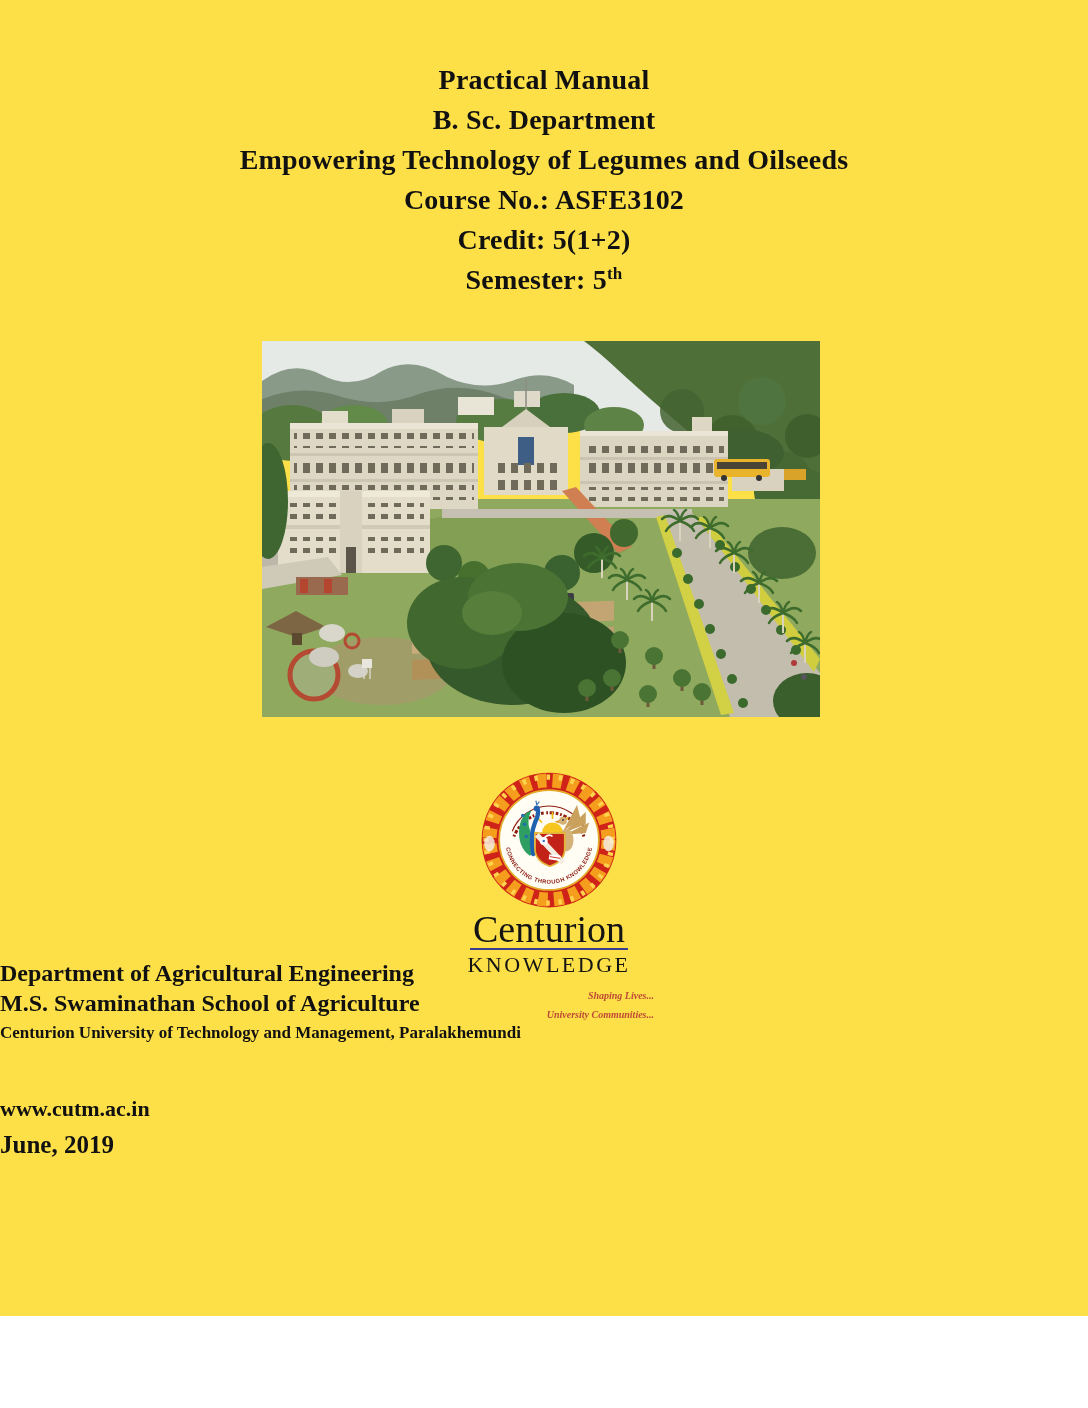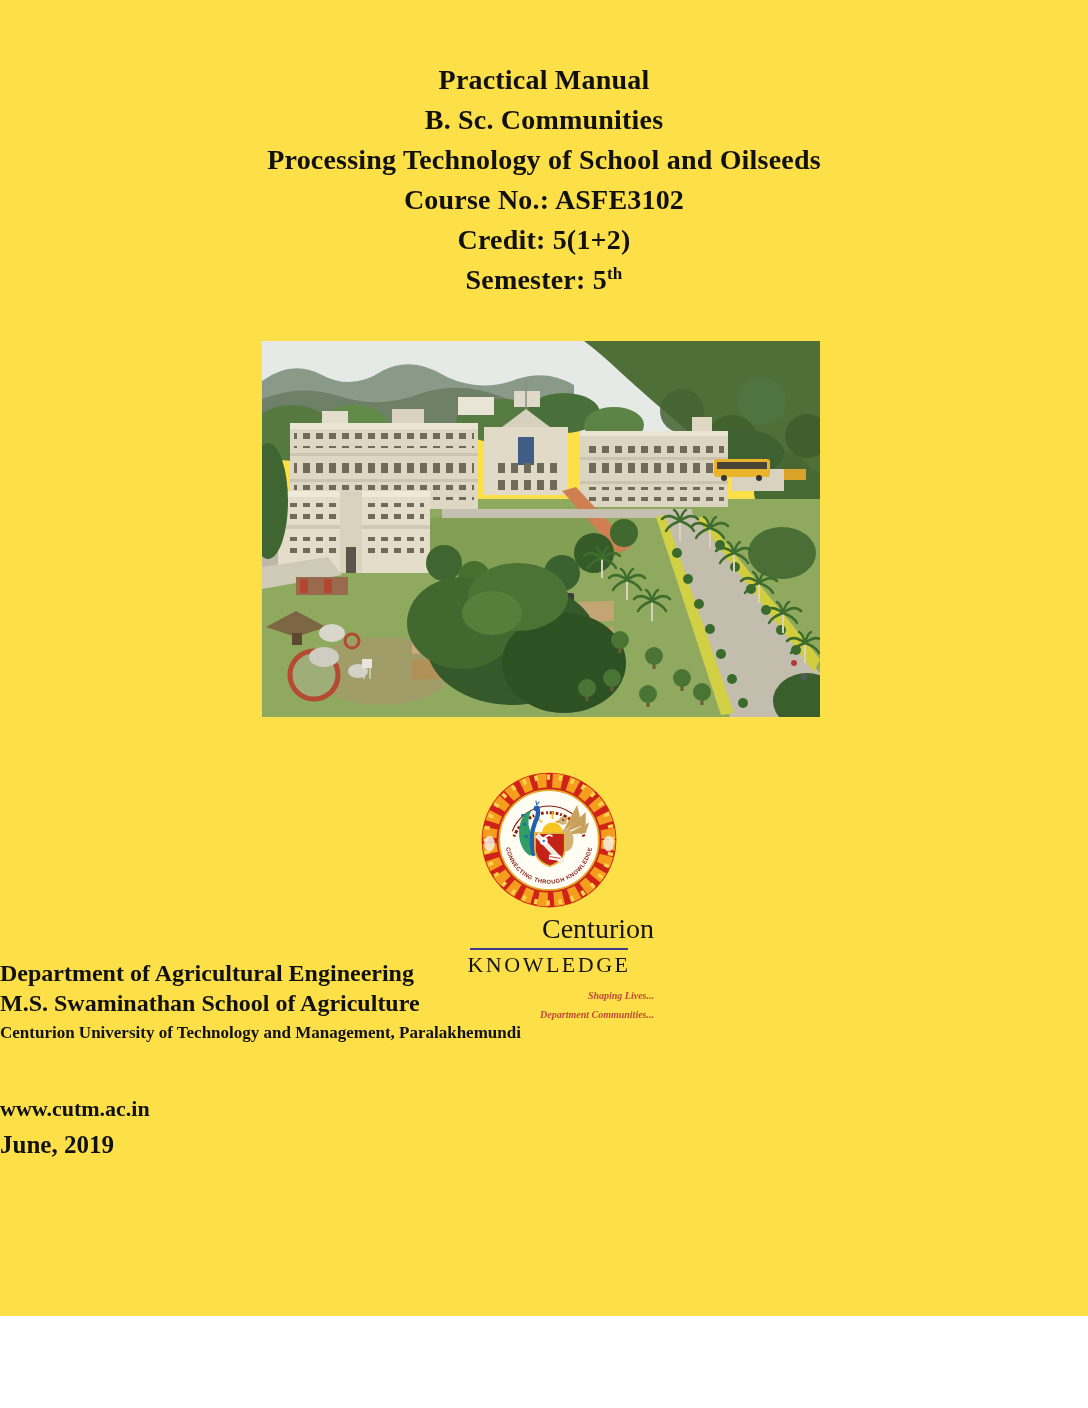--- a/index.html
+++ b/index.html
@@ -10,42 +10,42 @@
   
   .title-block{position:absolute;top:60px;left:0;width:100%;text-align:center;}
   .t-line{font-size:28px;font-weight:bold;line-height:40px;letter-spacing:0.2px;}
   .t-line sup{font-size:17px;vertical-align:super;line-height:0;}
   
   .photo{position:absolute;left:262px;top:341px;width:558px;height:376px;overflow:hidden;}
   .photo svg{display:block;width:100%;height:100%;}
   
   .logo{position:absolute;left:444px;top:770px;width:210px;text-align:center;}
   .emblem{display:block;margin:0 auto;}
-  .logo-name{font-size:28px;line-height:34px;margin-top:2px;color:#141414;letter-spacing:0;text-align:right;}
+  .logo-name{font-size:38px;line-height:34px;margin-top:2px;color:#141414;letter-spacing:0;}
   .logo-rule{width:158px;height:2px;background:#3d3d8f;margin:2px auto 3px auto;}
   .logo-univ{font-size:22px;line-height:24px;letter-spacing:2.5px;color:#141414;}
   .tagline{margin-top:9px;text-align:right;padding-left:28px;
     font-size:10px;line-height:19px;font-style:italic;font-weight:bold;color:#bf4936;}
   
   .footer{position:absolute;top:958px;left:0;width:100%;text-align:left;font-weight:bold;}
   .f-line-lg{font-size:24px;line-height:30px;}
   .f-line-md{font-size:17px;line-height:29px;}
   .f-line-sm{font-size:22px;line-height:28px;margin-top:48px;}
   .f-date{position:absolute;top:1131px;left:0;width:100%;text-align:left;
     font-weight:bold;font-size:25px;}
 </style>
 </head>
 <body>
 
 <div class="page">
 
   <div class="title-block">
     <div class="t-line">Practical Manual</div>
-    <div class="t-line">B. Sc. Communities</div>
-    <div class="t-line">Processing Technology of School and Oilseeds</div>
+    <div class="t-line">B. Sc. Department</div>
+    <div class="t-line">Empowering Technology of Legumes and Oilseeds</div>
     <div class="t-line">Course No.: ASFE3102</div>
     <div class="t-line">Credit: 5(1+2)</div>
     <div class="t-line"><span>Semester: 5</span><sup>th</sup></div>
   </div>
 
   <div class="photo">
     <svg viewBox="0 0 558 376" preserveAspectRatio="none">
       <defs>
         <pattern id="win" width="13" height="17" patternUnits="userSpaceOnUse">
           <rect x="2" y="3" width="7" height="10" fill="#6f6a5a"></rect>
@@ -284,21 +284,21 @@
         </defs>
       <text font-size="6.6" fill="#8e1d12" font-family="Liberation Sans, sans-serif" font-weight="bold" letter-spacing="0.5">
         <textPath href="#arcb" startOffset="50%" text-anchor="middle">CONNECTING THROUGH KNOWLEDGE</textPath>
       </text>
     </svg>
     <div class="logo-name">Centurion</div>
     <div class="logo-rule"></div>
     <div class="logo-univ">KNOWLEDGE</div>
     <div class="tagline">
       <div>Shaping Lives...</div>
-      <div>Department Communities...</div>
+      <div>University Communities...</div>
     </div>
   </div>
 
   <div class="footer">
     <div class="f-line-lg">Department of Agricultural Engineering</div>
     <div class="f-line-lg">M.S. Swaminathan School of Agriculture</div>
     <div class="f-line-md">Centurion University of Technology and Management, Paralakhemundi</div>
     <div class="f-line-sm">www.cutm.ac.in</div>
   </div>
   <div class="f-date">June, 2019</div>

